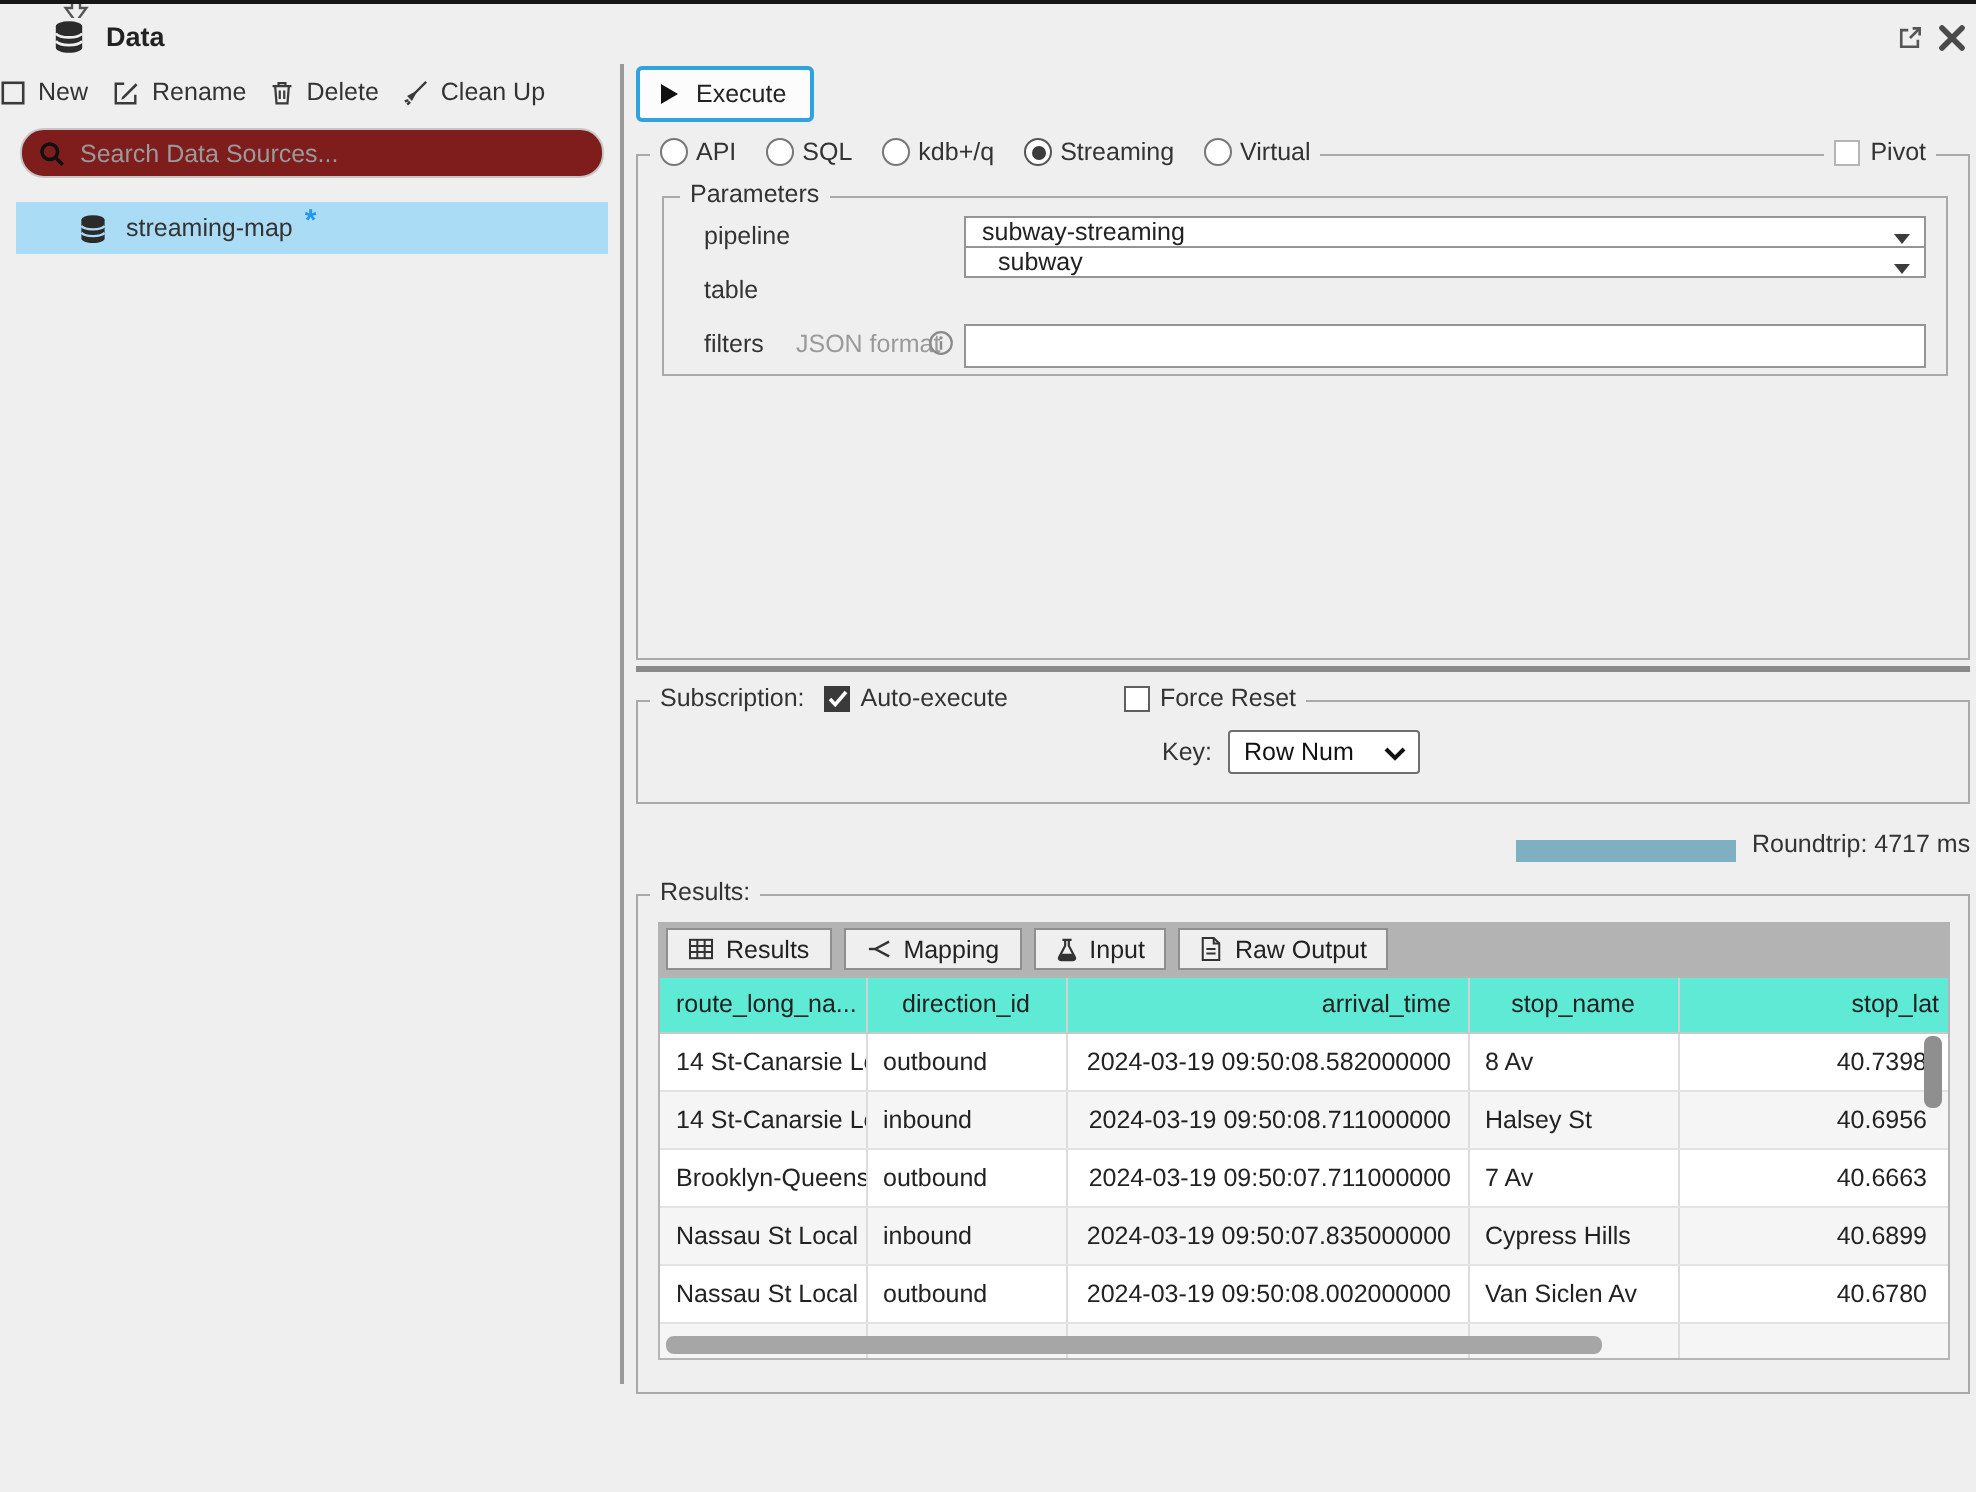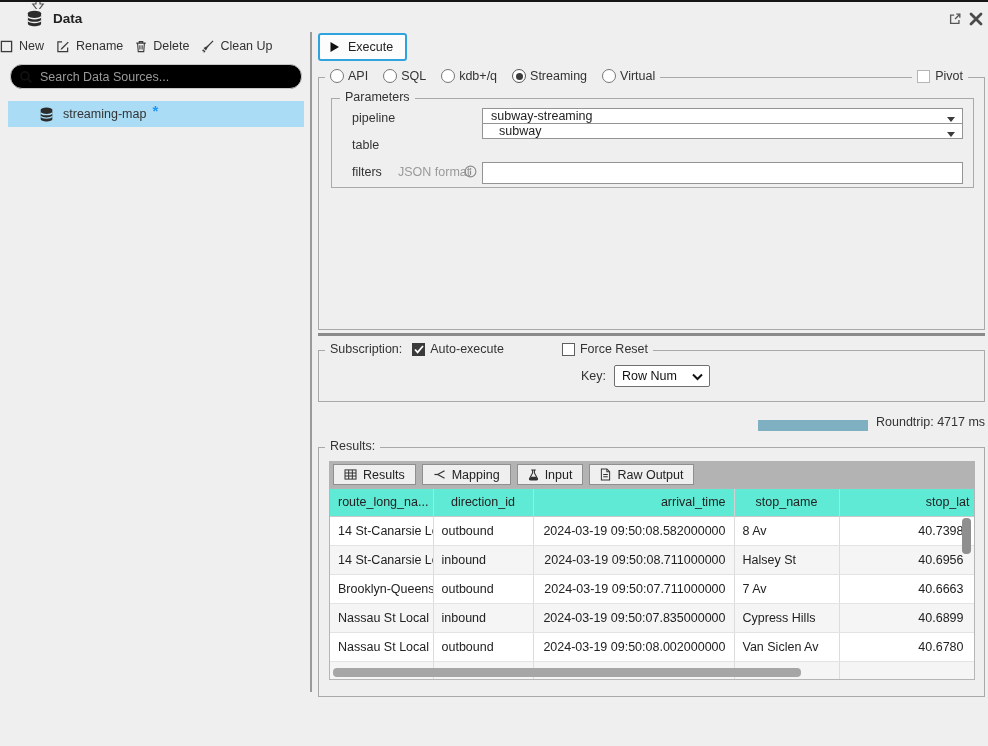--- a/index.html
+++ b/index.html
@@ -13,21 +13,21 @@
   .flex{display:flex; align-items:center;}
   svg{display:block;}
 
   
   .title-label{font-size:13.5px; font-weight:bold; color:#222;}
   .win-icon{cursor:pointer;}
 
   
   .toolbar{left:0; top:37px; gap:12px;}
   .tb-btn{display:flex; align-items:center; gap:6px; cursor:pointer; color:#333;}
-  .searchbox{left:10px; top:62px; width:292px; height:25px; background:#000000;
+  .searchbox{left:10px; top:62px; width:292px; height:25px; background:#7f1d1d;
     border:1px solid #c6c6c6; border-radius:12px; display:flex; align-items:center; padding:0 8px; gap:7px;}
   .searchbox .ph{color:#9a9a9a;}
   .ds-item{left:8px; top:99px; width:296px; height:26px; background:#abdcf5; display:flex; align-items:center; padding-left:30px; gap:8px; cursor:pointer;}
   .ds-item .star{color:#2196f3; font-weight:bold; font-size:15px; position:relative; top:-4px; left:-2px;}
 
   .v-divider{left:310px; top:30px; width:2px; height:660px; background:#9a9a9a;}
 
   
   .fieldset{position:absolute; border:1px solid #a9a9a9;}
   .legend{position:absolute; top:-9px; background:#efefef; padding:0 5px; display:flex; align-items:center; gap:6px; white-space:nowrap;}

